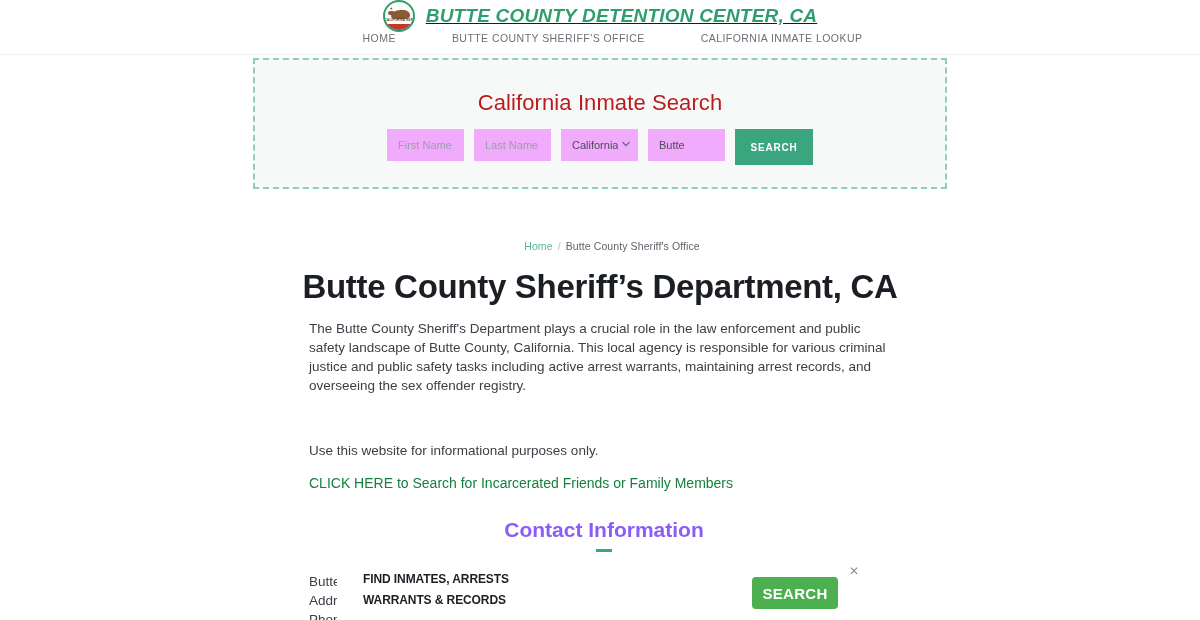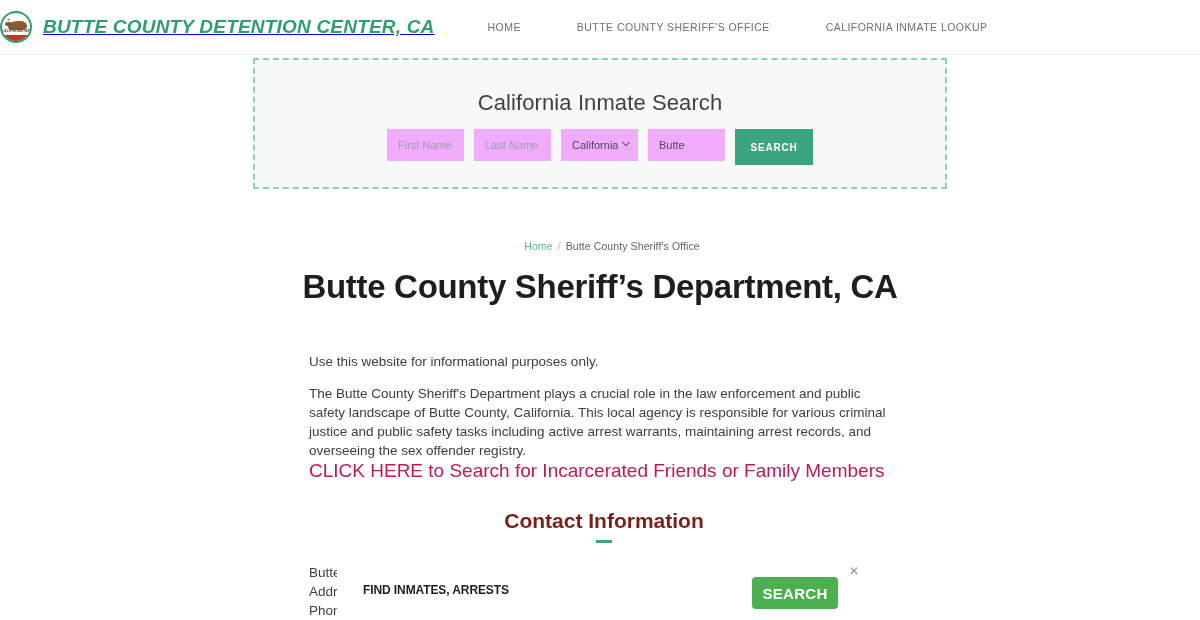--- a/index.html
+++ b/index.html
@@ -14,20 +14,21 @@
   body { position: relative; }
 
   
   .site-header {
     height: 55px;
     width: 100%;
     background: #ffffff;
     border-bottom: 1px solid #f2f2f5;
     display: flex;
     align-items: center;
+    flex-direction: column;
   }
   .brand { display: flex; align-items: center; gap: 11px; }
   .brand-logo {
     width: 32px; height: 32px; border-radius: 50%;
     border: 2px solid #2f9e6e;
     background: #fdfcf8;
     position: relative; overflow: hidden;
     flex: none;
   }
   .logo-bear {
@@ -68,21 +69,21 @@
   
   .search-panel {
     position: absolute; left: 253px; top: 58px;
     width: 694px; height: 131px;
     background: #f7f9f9;
     border: 2px dashed #8fcfb5;
     display: flex; flex-direction: column; align-items: center;
   }
   .search-heading {
     margin-top: 30px;
-    font-size: 22px; font-weight: normal; color: #404040;
+    font-size: 22px; font-weight: normal; color: #b91c1c;
     letter-spacing: .1px;
   }
   .search-form {
     margin-top: 13px; display: flex; align-items: flex-start; gap: 10px;
   }
   .sf-input {
     width: 77px; height: 32px;
     background: #f0abfc; border: none; outline: none;
     font-family: "Liberation Sans", sans-serif;
     font-size: 11px; color: #4a4f55; padding: 0 11px;
@@ -120,26 +121,26 @@
     text-align: center; margin-top: 16px;
     font-size: 33px; font-weight: bold; color: #1b1f24; letter-spacing: -.3px;
   }
   .body-wrap { width: 590px; margin-left: 309px; }
   .para {
     font-size: 13.5px; line-height: 19px; color: #3b4046;
   }
   .para.lead { margin-top: 46px; }
   .para.main { margin-top: 13px; }
   .cta-link {
-    display: block; 
-    font-size: 19px; color: #be185d; text-decoration: none;
+    display: block; margin-top: 15px;
+    font-size: 14px; color: #15803d; text-decoration: none;
   }
   .contact-head {
     text-align: center; margin-top: 27px;
-    font-size: 21px; font-weight: bold; color: #7f1d1d;
+    font-size: 21px; font-weight: bold; color: #8b5cf6;
     position: relative; padding-bottom: 10px;
   }
   .contact-head .accent {
     position: absolute; left: 50%; transform: translateX(-50%);
     bottom: 0; width: 16px; height: 3px; background: #3aa57f;
   }
   .contact-block { margin-top: 20px; }
   .contact-line { font-size: 13.5px; line-height: 19px; color: #3b4046; }
 
   
@@ -211,37 +212,38 @@
 </section>
 
 <main class="content">
   <div class="breadcrumb">
     <a href="#">Home</a><span class="sep">/</span><span>Butte County Sheriff's Office</span>
   </div>
 
   <h1 class="page-title">Butte County Sheriff’s Department, CA</h1>
 
   <div class="body-wrap">
+    <p class="para main">The Butte County Sheriff's Department plays a crucial role in the law enforcement and public safety landscape of Butte County, California. This local agency is responsible for various criminal justice and public safety tasks including active arrest warrants, maintaining arrest records, and overseeing the sex offender registry.</p>
     <p class="para lead">Use this website for informational purposes only.</p>
-    <p class="para main">The Butte County Sheriff's Department plays a crucial role in the law enforcement and public safety landscape of Butte County, California. This local agency is responsible for various criminal justice and public safety tasks including active arrest warrants, maintaining arrest records, and overseeing the sex offender registry.</p>
     <a class="cta-link" href="#">CLICK HERE to Search for Incarcerated Friends or Family Members</a>
 
     <h2 class="contact-head">
       <span>Contact Information</span>
       <span class="accent"></span>
     </h2>
 
     <div class="contact-block">
       <div class="contact-line">Butte County Sheriff's Department</div>
       <div class="contact-line">Address: 5 Gillick Way Oroville, CA 95965</div>
       <div class="contact-line">Phone: (530) 538-7321</div>
 
     </div>
   </div>
 </main>
 
 <aside class="promo-bar">
   <div class="promo-text">
     <div>FIND INMATES, ARRESTS</div>
+    <div>WARRANTS &amp; RECORDS</div>
   </div>
   <button class="promo-search-btn">SEARCH</button>
   <button class="promo-close">✕</button>
 </aside>
 
 </body></html>

